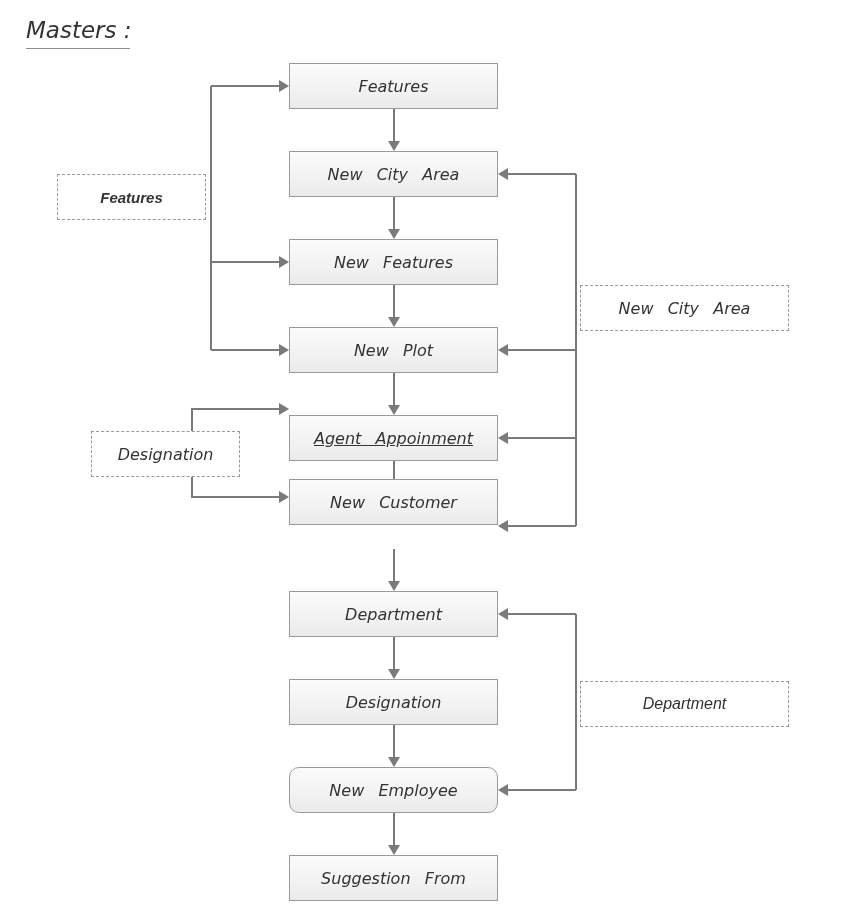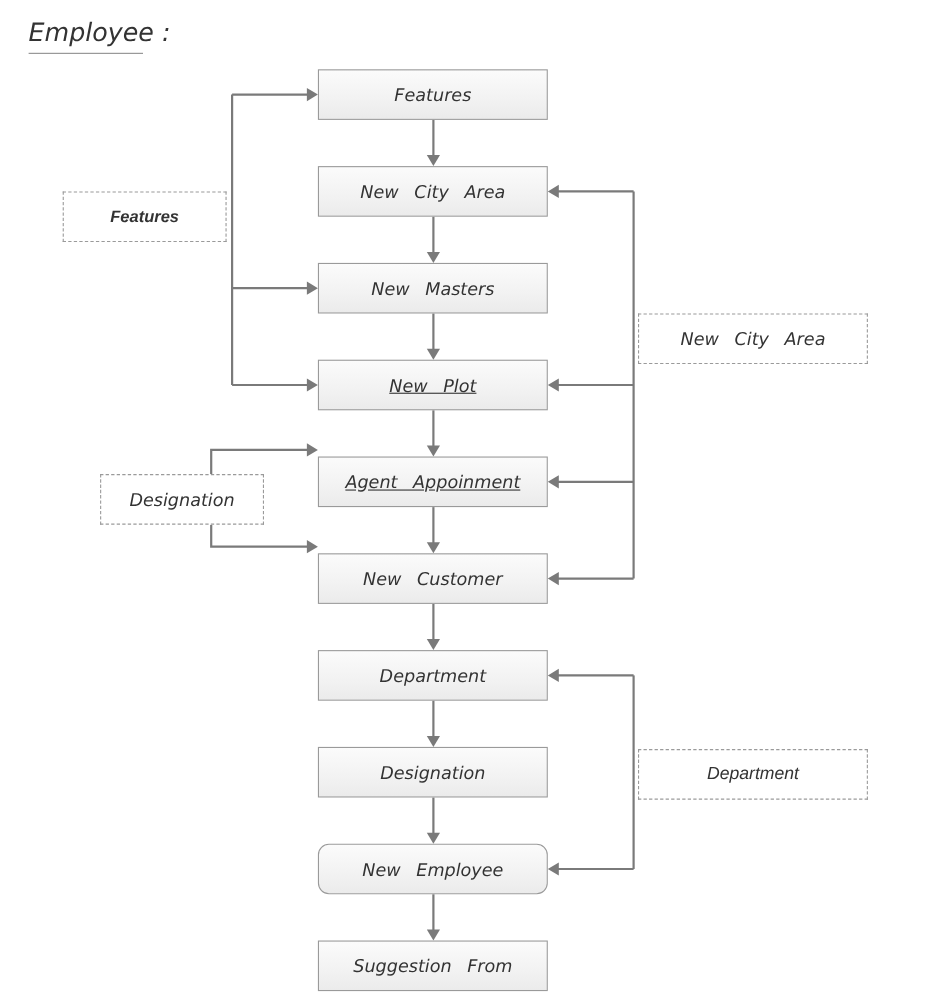--- a/index.html
+++ b/index.html
@@ -70,21 +70,21 @@
       font-style: italic;
       font-size: 16px;
       color: #333333;
       white-space: pre;
       word-spacing: 2px;
     }
   </style>
 </head>
 <body>
 
-<div class="title">Employee  :</div>
+<div class="title">Masters  :</div>
 <div class="title-underline"></div>
 
 <svg class="connectors" viewBox="0 0 850 914">
   <defs>
     <marker id="arrow" viewBox="0 0 10 10" refX="9" refY="5" markerWidth="4" markerHeight="4" orient="auto-start-reverse" markerUnits="strokeWidth">
       <path d="M0,0 L10,5 L0,10 z" fill="#7a7a7a"></path>
     </marker>
   </defs>
   <g id="flow-arrows">
       <path d="M394,109 L394,142" fill="none" stroke="#7a7a7a" stroke-width="2"></path>
@@ -130,24 +130,24 @@
       <path d="M576,614 L576,790" fill="none" stroke="#7a7a7a" stroke-width="2"></path>
       <path d="M576,614 L507,614" fill="none" stroke="#7a7a7a" stroke-width="2"></path>
       <polygon points="508,608 508,620 498,614" fill="#7a7a7a"></polygon>
       <path d="M576,790 L507,790" fill="none" stroke="#7a7a7a" stroke-width="2"></path>
       <polygon points="508,784 508,796 498,790" fill="#7a7a7a"></polygon>
     </g>
 </svg>
 
 <div class="node" style="left:289px;top:63px;">Features</div>
 <div class="node" style="left:289px;top:151px;">New  City  Area</div>
-<div class="node" style="left:289px;top:239px;">New  Masters</div>
-<div class="node" style="left:289px;top:327px;text-decoration:underline;">New  Plot</div>
+<div class="node" style="left:289px;top:239px;">New  Features</div>
+<div class="node" style="left:289px;top:327px;">New  Plot</div>
 <div class="node" style="left:289px;top:415px;text-decoration:underline;">Agent  Appoinment</div>
-<div class="node" style="left:289px;top:503px;">New  Customer</div>
+<div class="node" style="left:289px;top:479px;">New  Customer</div>
 <div class="node" style="left:289px;top:591px;">Department</div>
 <div class="node" style="left:289px;top:679px;">Designation</div>
 <div class="node" style="left:289px;top:767px;border-radius:10px;">New  Employee</div>
 <div class="node" style="left:289px;top:855px;">Suggestion  From</div>
 
 <div class="source" style="left:57px;top:174px;width:149px;font-family:'Liberation Sans',sans-serif;font-weight:bold;font-size:15px;">Features</div>
 <div class="source" style="left:91px;top:431px;width:149px;">Designation</div>
 <div class="source" style="left:580px;top:285px;width:209px;">New  City  Area</div>
 <div class="source" style="left:580px;top:681px;width:209px;font-family:'Liberation Sans',sans-serif;font-size:16px;">Department</div>
 

